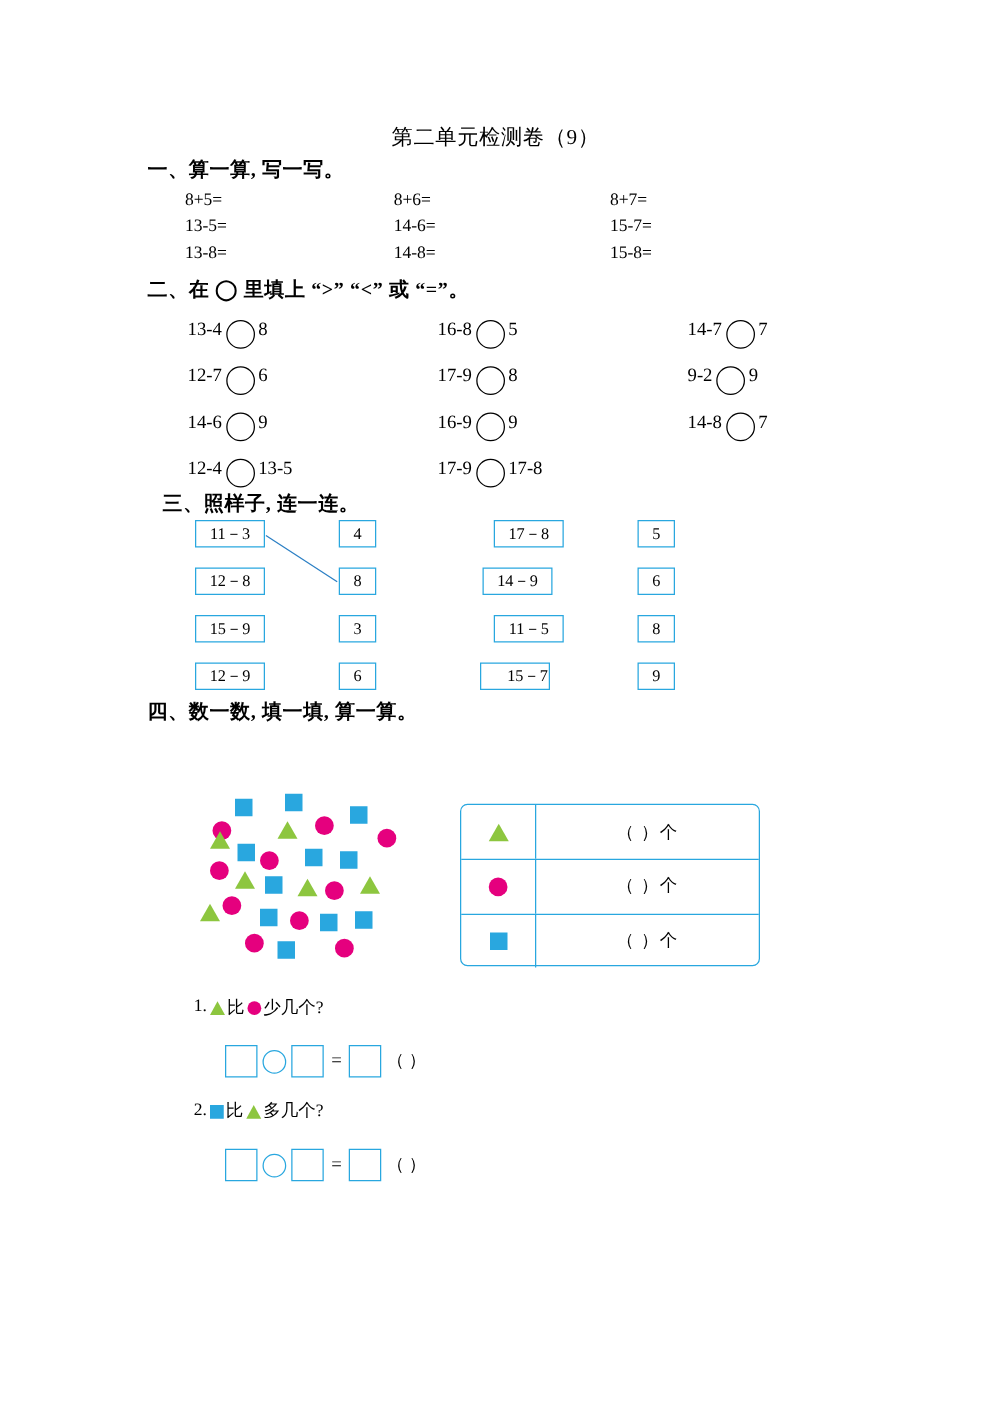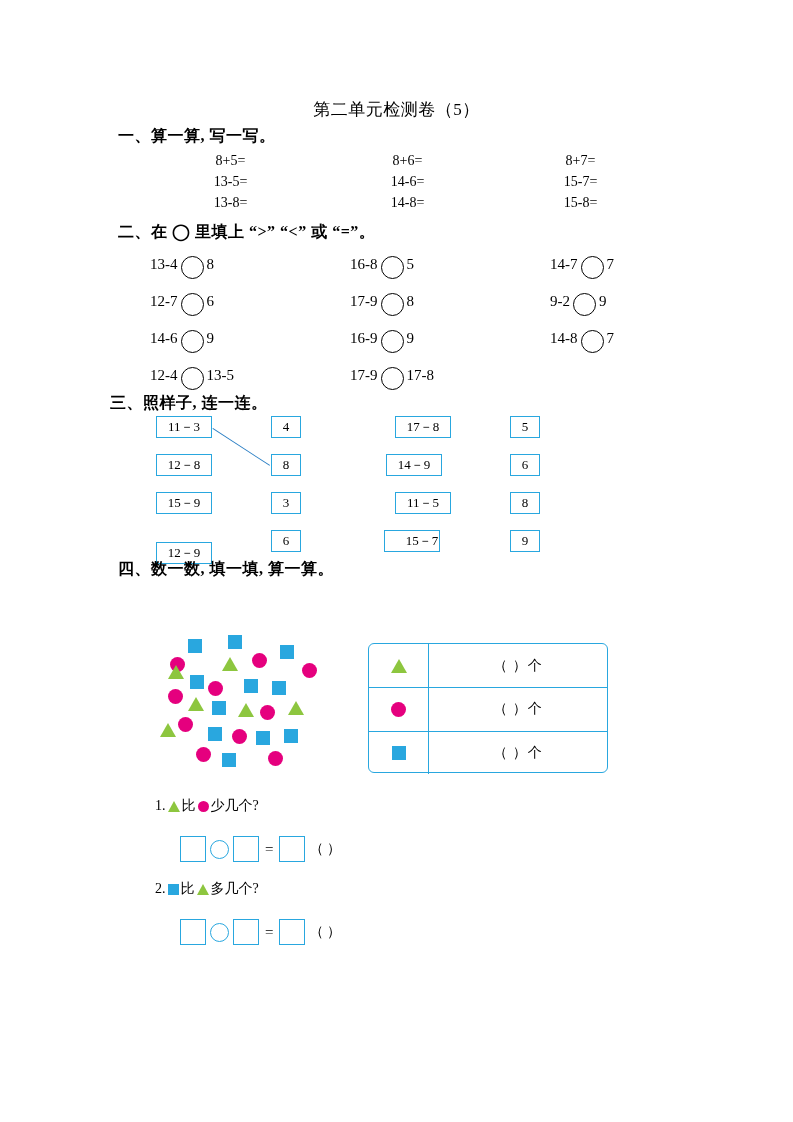--- a/index.html
+++ b/index.html
@@ -30,42 +30,41 @@
     letter-spacing: 0.5px;
   }
   .sec-head {
     position: absolute;
     font-size: 16px;
     font-weight: bold;
     letter-spacing: 0.5px;
   }
   .s1 { left: 118px; top: 126px; }
   .s2 { left: 118px; top: 222px; }
-  .s3 { left: 110px; top: 393px; }
+  .s3 { left: 130px; top: 393px; }
   .s4 { left: 118px; top: 559px; }
 
   
   .calc-grid {
     position: absolute;
     left: 148px;
     top: 150px;
     width: 560px;
     font-size: 14px;
-    text-align: center;
   }
   .calc-row {
     display: flex;
     height: 21px;
     line-height: 21px;
   }
   .calc-cell {
     width: 165px;
     flex: 0 0 165px;
   }
-  .calc-cell.c2 { margin-left: 12px; }
+  .calc-cell.c2 { margin-left: 2px; }
   .calc-cell.c3 { margin-left: 8px; }
 
   
   .cmp-grid {
     position: absolute;
     left: 150px;
     top: 249px;
     width: 600px;
   }
   .cmp-row {
@@ -244,21 +243,21 @@
     width: 11px; height: 11px;
     background: #29a7df;
     vertical-align: -1px;
   }
 </style>
 </head>
 <body>
 
 <div class="page">
 
-  <div class="title">第二单元检测卷（5）</div>
+  <div class="title">第二单元检测卷（9）</div>
 
   <div class="sec-head s1">一、算一算, 写一写。</div>
   <div class="calc-grid">
     <div class="calc-row">
       <div class="calc-cell c1">8+5=</div>
       <div class="calc-cell c2">8+6=</div>
       <div class="calc-cell c3">8+7=</div>
     </div>
     <div class="calc-row">
       <div class="calc-cell c1">13-5=</div>
@@ -338,21 +337,21 @@
       </div>
     </div>
   </div>
 
   <div class="sec-head s3">三、照样子, 连一连。</div>
   <div class="match-area">
 
     <div class="mbox wide" style="left:6px; top:4px;">11－3</div>
     <div class="mbox wide" style="left:6px; top:42px;">12－8</div>
     <div class="mbox wide" style="left:6px; top:80px;">15－9</div>
-    <div class="mbox wide" style="left:6px; top:118px;margin-top:12px;">12－9</div>
+    <div class="mbox wide" style="left:6px; top:118px;">12－9</div>
 
     <div class="mbox small" style="left:121px; top:4px;">4</div>
     <div class="mbox small" style="left:121px; top:42px;">8</div>
     <div class="mbox small" style="left:121px; top:80px;">3</div>
     <div class="mbox small" style="left:121px; top:118px;">6</div>
 
     <div class="match-line" style="left:63px; top:16px; width:68px; transform:rotate(33deg);"></div>
 
     <div class="mbox wide" style="left:245px; top:4px;">17－8</div>
     <div class="mbox wide" style="left:236px; top:42px;">14－9</div>

